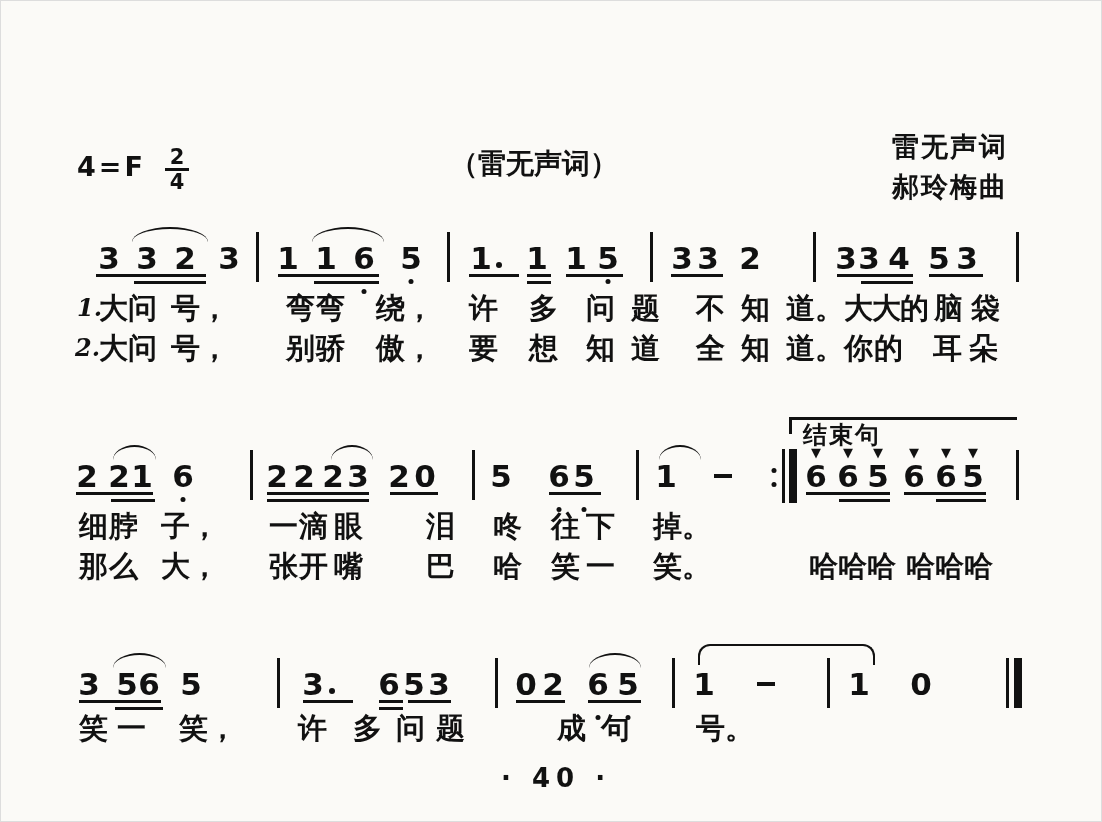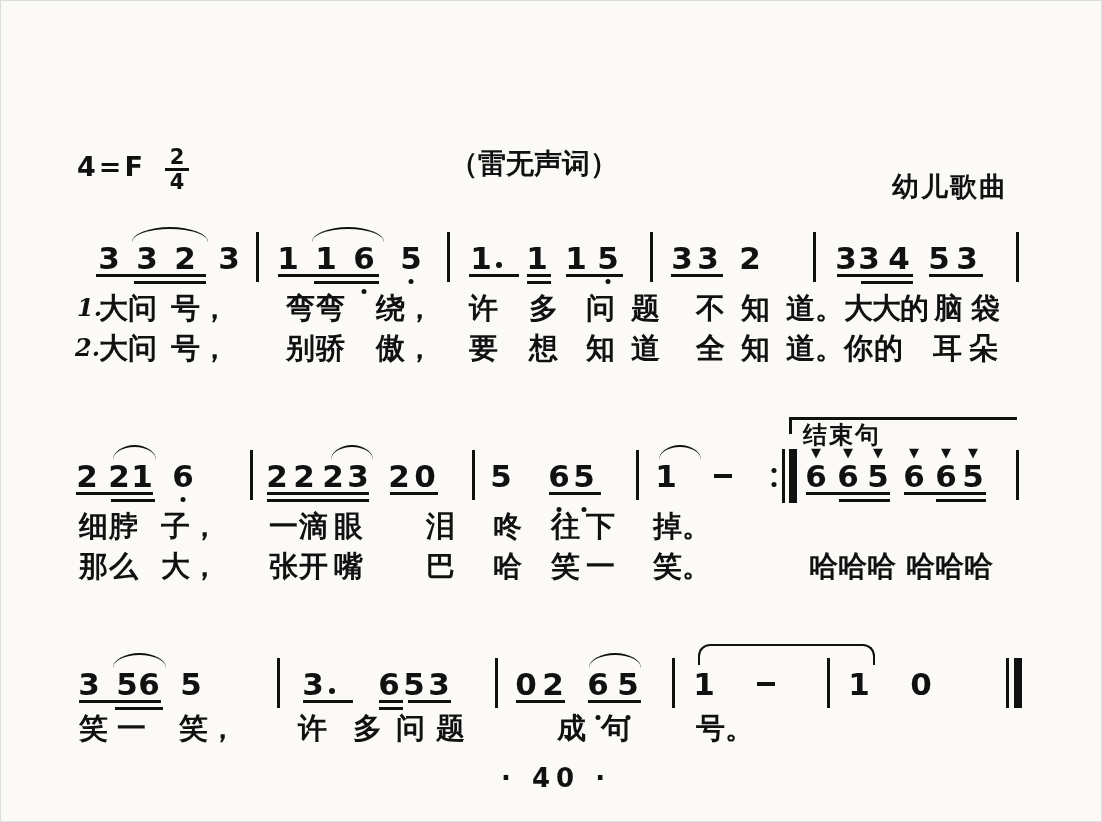--- a/index.html
+++ b/index.html
@@ -85,21 +85,22 @@
   .bracket-tick{position:absolute;background:#111;width:2.5px;}
   .ending-label{
     position:absolute;font-size:24px;font-weight:700;letter-spacing:2px;
   }
 </style>
 </head>
 <body>
 
 <div class="page">
   <div class="subtitle">（雷无声词）</div>
-  <div class="credit" style="top:168px;">幼儿歌曲</div>
+  <div class="credit" style="top:128px;">雷无声词</div>
+  <div class="credit" style="top:168px;">郝玲梅曲</div>
   <div class="keysig">4=F</div>
   <div class="timesig">
     <span>2</span>
     <div class="frac-line"></div>
     <span>4</span>
   </div>
   <div class="pagenum">· 40 ·</div>
   <div id="score">
       <div class="note" style="left: 108px; top: 242px;">3</div>
       <div class="note" style="left: 146px; top: 242px;">3</div>

